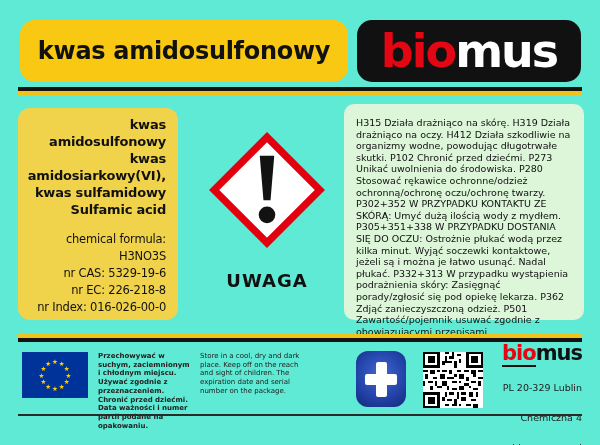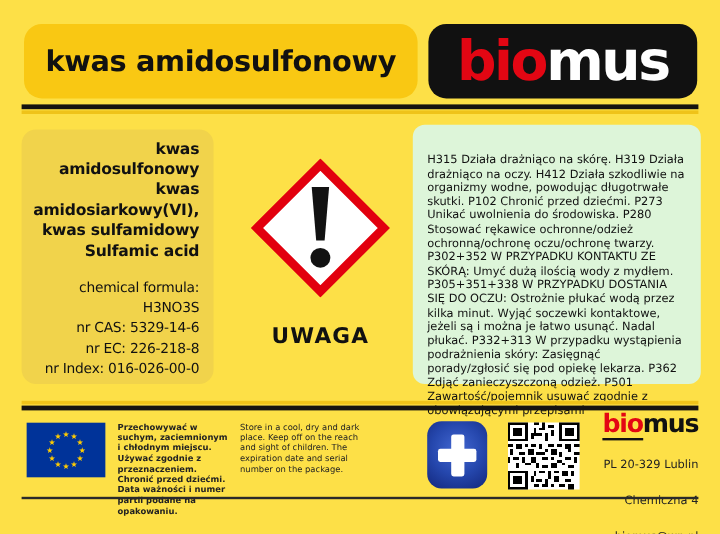--- a/index.html
+++ b/index.html
@@ -1,17 +1,17 @@
 <!DOCTYPE html>
 <html><head>
 <meta charset="utf-8">
 <style>
   * { margin:0; padding:0; box-sizing:border-box; }
   body { background:#fff; font-family:"DejaVu Sans", sans-serif; }
-  .label { position:relative; width:600px; height:445px; background:#fde047; overflow:hidden; }
+  .label { position:relative; width:600px; height:445px; background:#5eead4; overflow:hidden; }
 
   
   .product-pill {
     position:absolute; left:20px; top:20px; width:328px; height:62px;
     background:#F9C813; border-radius:15px;
     display:flex; align-items:center; justify-content:center;
   }
   .product-pill span { font-size:24px; font-weight:700; color:#111; letter-spacing:-0.3px; }
   .brand-box {
     position:absolute; left:357px; top:20px; width:224px; height:62px;
@@ -40,21 +40,21 @@
   .chem-info { margin-top:13px; font-size:11.5px; line-height:17px; letter-spacing:-0.2px; }
 
   
   .signal-col { position:absolute; left:184px; top:108px; width:166px; text-align:center; }
   .pictogram { margin:24px auto 0; width:116px; height:116px; display:block; }
   .signal-word { margin-top:22px; font-size:18px; font-weight:700; letter-spacing:1px; color:#111; }
 
   
   .hazard-panel {
     position:absolute; left:344px; top:104px; width:240px; height:216px;
-    background:#DDF5D9; border-radius:10px; padding:24px 12px;
+    background:#DDF5D9; border-radius:10px; padding:13px 12px;
   }
   .hazard-text { font-size:9.5px; line-height:11.6px; color:#101010; }
 
   
   .eu-flag { position:absolute; left:22px; top:352px; width:66px; height:46px; display:block; }
   .storage-pl { position:absolute; left:98px;  top:352px; width:94px;  font-size:7px; line-height:8.7px; color:#222;font-weight:bold; }
   .storage-en { position:absolute; left:200px; top:352px; width:108px; font-size:7px; line-height:8.7px; color:#222; }
 
   .plus-icon {
     position:absolute; left:356px; top:351px; width:50px; height:56px;
@@ -94,21 +94,21 @@
   <div class="substance-panel">
     <div class="substance-names">kwas
 amidosulfonowy
 kwas
 amidosiarkowy(VI),
 kwas sulfamidowy
 Sulfamic acid</div>
     <div class="chem-info">
       <div>chemical formula:</div>
       <div>H3NO3S</div>
-      <div>nr CAS: 5329-14-6</div>
+      <div>nr CAS: 5329-19-6</div>
       <div>nr EC: 226-218-8</div>
       <div>nr Index: 016-026-00-0</div>
     </div>
   </div>
 
   <div class="signal-col">
     <svg class="pictogram" viewBox="0 0 112 112" xmlns="http://www.w3.org/2000/svg">
       <polygon points="56,5 107,56 56,107 5,56" fill="#ffffff" stroke="#E2000E" stroke-width="7"></polygon>
       <path d="M49 23 L63 23 L59.4 66 L52.6 66 Z" fill="#121212"></path>
       <circle cx="56" cy="80" r="8" fill="#121212"></circle>

